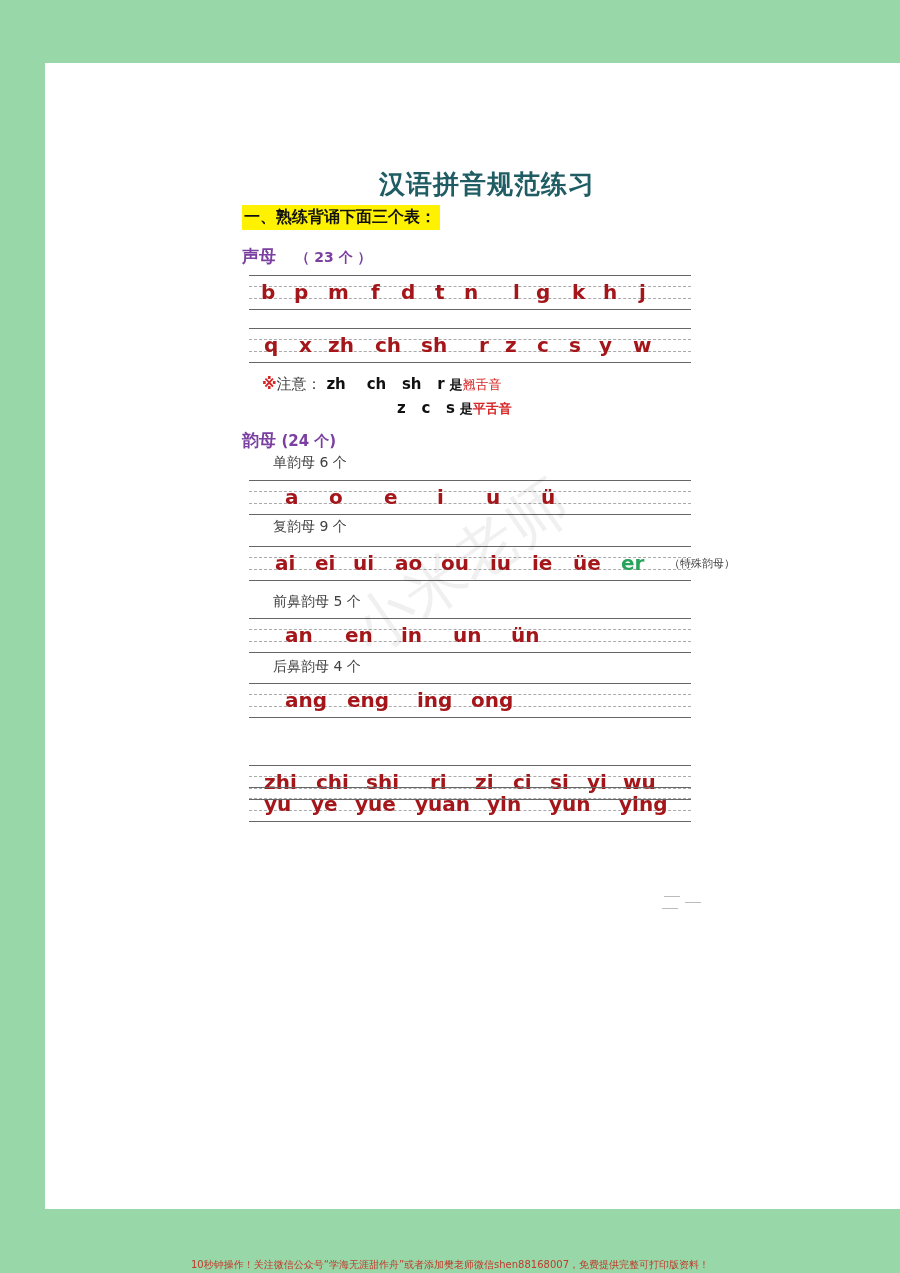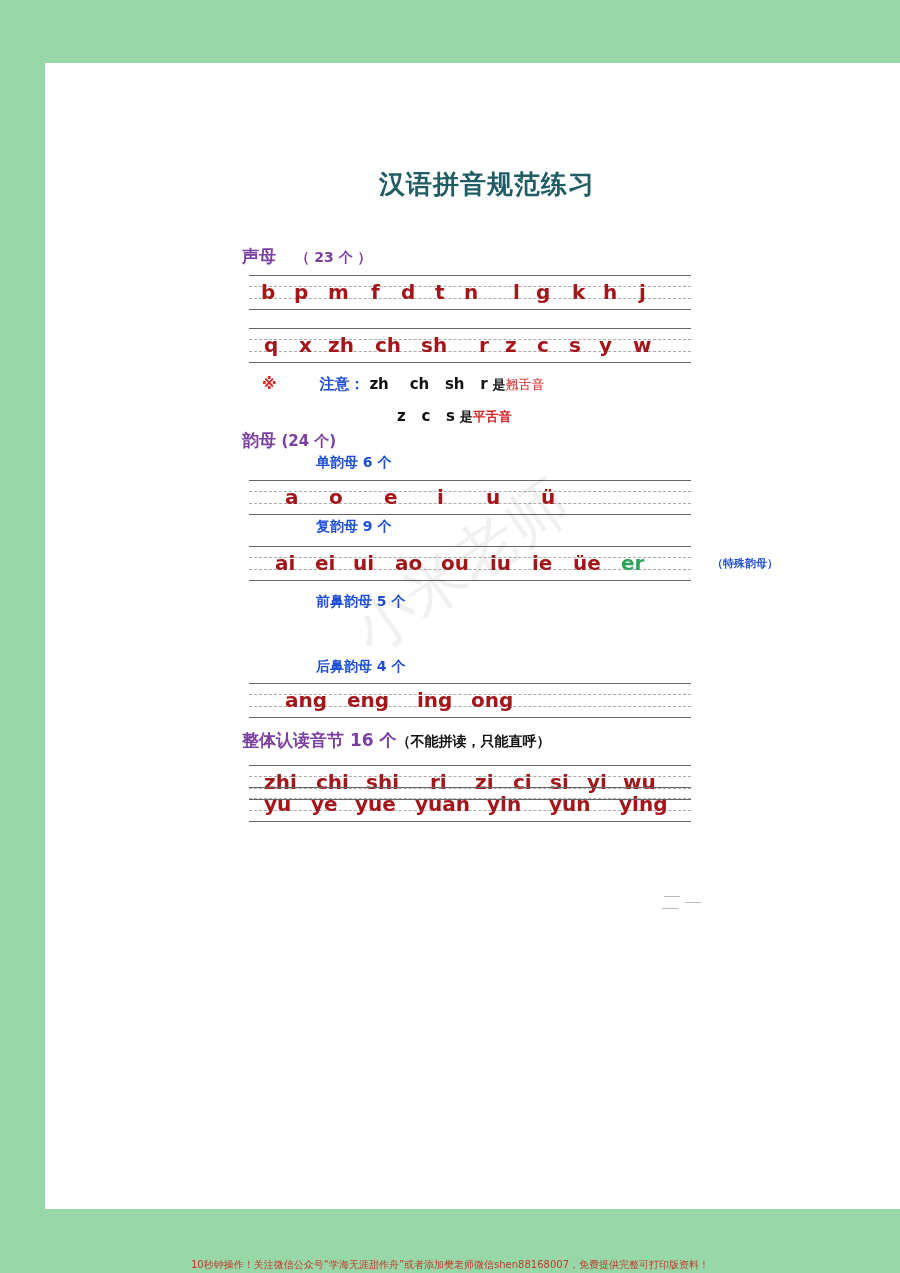--- a/index.html
+++ b/index.html
@@ -2,21 +2,21 @@
 <html><head>
 <meta charset="utf-8">
 <style>
   html,body{margin:0;padding:0;}
   body{width:900px;height:1273px;background:#98d8a8;position:relative;overflow:hidden;font-family:"DejaVu Sans","Liberation Sans",sans-serif;}
   .page{position:absolute;left:45px;top:63px;width:884px;height:1146px;background:#ffffff;}
   .abs{position:absolute;}
   .title{left:0;width:100%;top:104px;text-align:center;font-size:26px;font-weight:bold;color:#1f5c63;letter-spacing:1px;}
   .sec1{left:197px;top:142px;background:#fff200;font-size:16px;font-weight:bold;color:#111;padding:2px 4px 2px 2px;}
   .purple{color:#7a3fa0;font-weight:bold;}
-  .green{color:#1d4ed8;font-weight:bold;margin-left:43px;}
+  .green{color:#404040;font-weight:normal;}
   .black{color:#111;font-weight:bold;}
   .hdr{font-size:17px;}
   .sub{font-size:14px;}
   
   .row{position:absolute;left:204px;width:442px;height:36px;}
   .row .l1,.row .l4{position:absolute;left:0;right:0;height:0;border-top:1.5px solid #666;}
   .row .l2,.row .l3{position:absolute;left:0;right:0;height:0;border-top:1px dashed #aaa;}
   .row .l1{top:0}.row .l2{top:11px}.row .l3{top:23px}.row .l4{top:34px}
   .row .items{position:absolute;left:0;top:2px;height:30px;}
   .row .it{position:absolute;top:0;font-size:20px;font-weight:bold;color:#a4161a;line-height:30px;white-space:nowrap;}
@@ -25,20 +25,21 @@
   .footer{position:absolute;left:0;width:900px;top:1258px;text-align:center;font-size:10px;color:#c0392b;}
   .tiny{left:617px;top:827px;width:40px;height:20px;}
   .tiny span{position:absolute;height:0;border-top:1px solid #bbb;}
 </style>
 </head>
 <body>
 
 <div class="page">
 
   <div class="abs title">汉语拼音规范练习</div>
+  <div class="abs sec1">一、熟练背诵下面三个表：</div>
 
   <div class="abs hdr" style="left:197px;top:182px;">
     <span class="purple">声母</span>
     <span class="purple" style="font-size:14px;margin-left:14px;">（ 23 个 ）</span>
   </div>
 
   <div class="row" style="top:212px;">
     <div class="l1"></div>
       <div class="l2"></div>
       <div class="l3"></div>
@@ -77,21 +78,21 @@
       <span class="it" style="left:350px">y</span>
       <span class="it" style="left:384px">w</span>
     </div>
   </div>
 
   <div class="abs note" style="left:217px;top:312px;">
     <span style="color:#d62828;font-weight:bold;">※</span><span class="green">注意：</span>
     <span class="black" style="white-space:pre;">zh    ch   sh   r</span>
     <span class="black" style="font-size:13px;">是</span><span style="color:#d62828;font-weight:normal;font-size:13px;">翘舌音</span>
   </div>
-  <div class="abs note" style="left:352px;top:336px;margin-top:8px;">
+  <div class="abs note" style="left:352px;top:336px;">
     <span class="black" style="white-space:pre;">z   c   s</span>
     <span class="black" style="font-size:13px;">是</span><span style="color:#d62828;font-weight:bold;font-size:13px;">平舌音</span>
   </div>
 
   <div class="abs hdr" style="left:197px;top:366px;">
     <span class="purple">韵母</span>
     <span class="purple" style="font-size:15px;">(24 个)</span>
   </div>
 
   <div class="abs sub green" style="left:228px;top:391px;">单韵母 6 个</div>
@@ -124,38 +125,48 @@
       <span class="it" style="left:192px">ou</span>
       <span class="it" style="left:241px">iu</span>
       <span class="it" style="left:283px">ie</span>
       <span class="it" style="left:324px">üe</span>
       <span class="it" style="left:372px;color:#2aa35a;">er</span>
     </div>
   </div>
   <div class="abs green" style="left:624px;top:493px;font-size:11px;white-space:nowrap;">（特殊韵母）</div>
 
   <div class="abs sub green" style="left:228px;top:530px;">前鼻韵母 5 个</div>
+  <div class="row" style="top:555px;">
+    <div class="l1"></div>
+      <div class="l2"></div>
+      <div class="l3"></div>
+      <div class="l4"></div>
+    <div class="items">
+      <span class="it" style="left:36px">an</span>
+      <span class="it" style="left:96px">en</span>
+      <span class="it" style="left:152px">in</span>
+      <span class="it" style="left:204px">un</span>
+      <span class="it" style="left:262px">ün</span>
+    </div>
+  </div>
 
   <div class="abs sub green" style="left:228px;top:595px;">后鼻韵母 4 个</div>
   <div class="row" style="top:620px;">
     <div class="l1"></div>
       <div class="l2"></div>
       <div class="l3"></div>
       <div class="l4"></div>
     <div class="items">
       <span class="it" style="left:36px">ang</span>
       <span class="it" style="left:98px">eng</span>
       <span class="it" style="left:168px">ing</span>
       <span class="it" style="left:222px">ong</span>
     </div>
   </div>
 
-  <div class="abs" style="left:197px;top:666px;white-space:nowrap;">
-    <span class="purple" style="font-size:17px;">整体认读音节 16 个</span><span class="black" style="font-size:14px;">（不能拼读，只能直呼）</span>
-  </div>
 
   <div class="row" style="top:702px;">
     <div class="l1"></div>
       <div class="l2"></div>
       <div class="l3"></div>
       <div class="l4"></div>
     <div class="items">
       <span class="it" style="left:15px">zhi</span>
       <span class="it" style="left:67px">chi</span>
       <span class="it" style="left:117px">shi</span>

